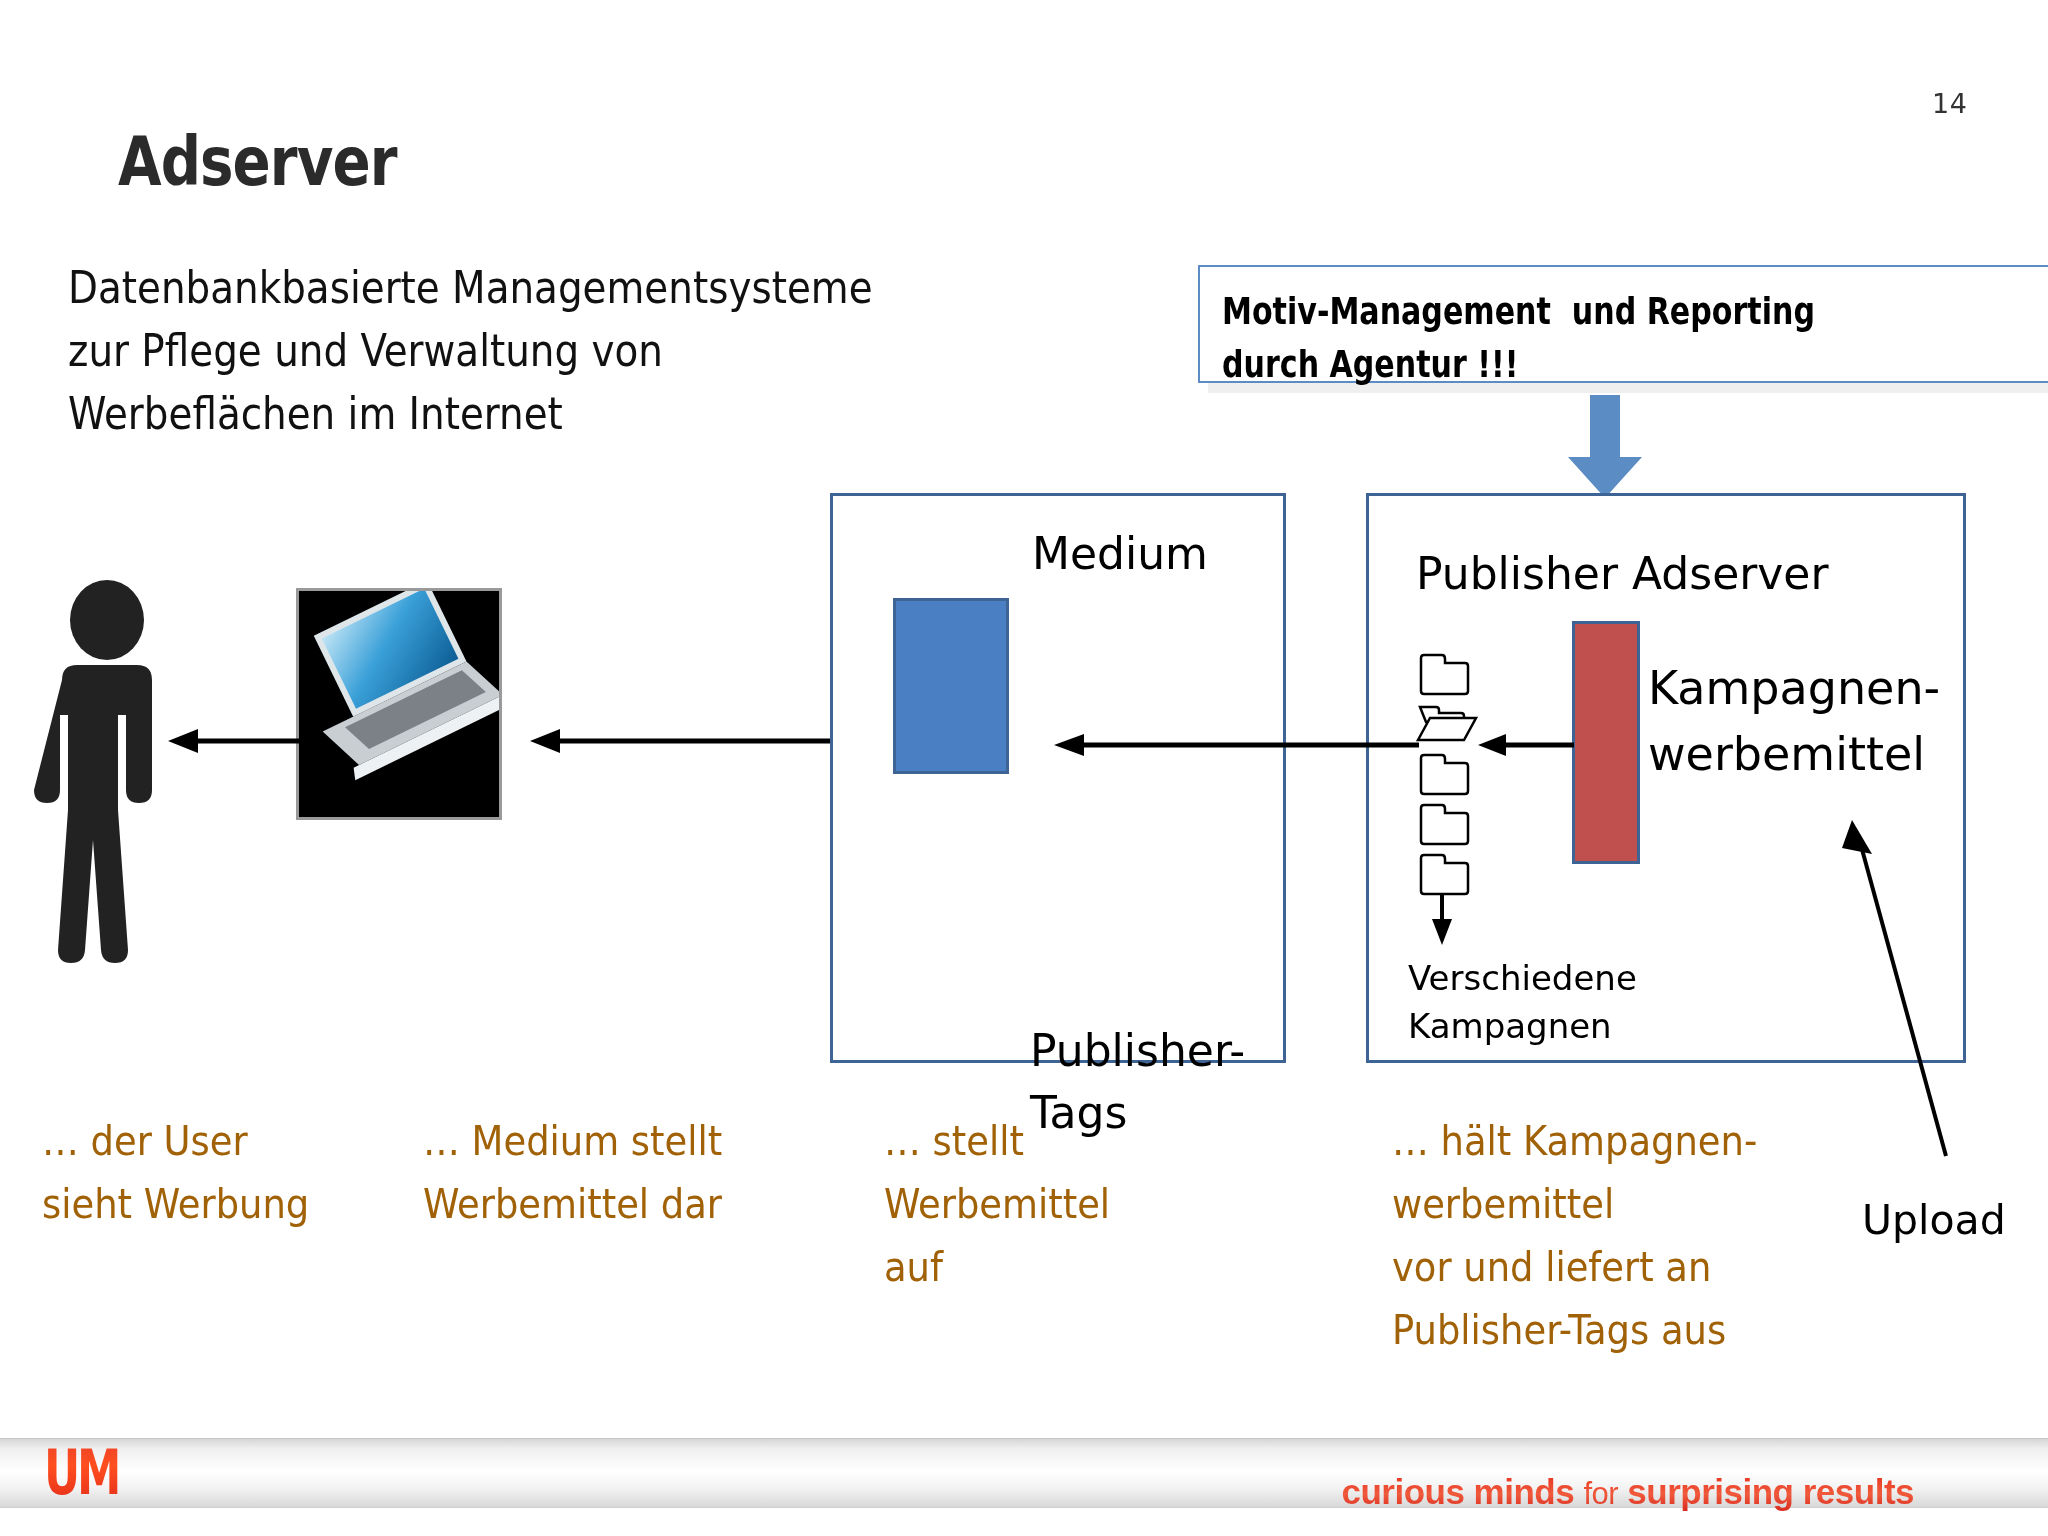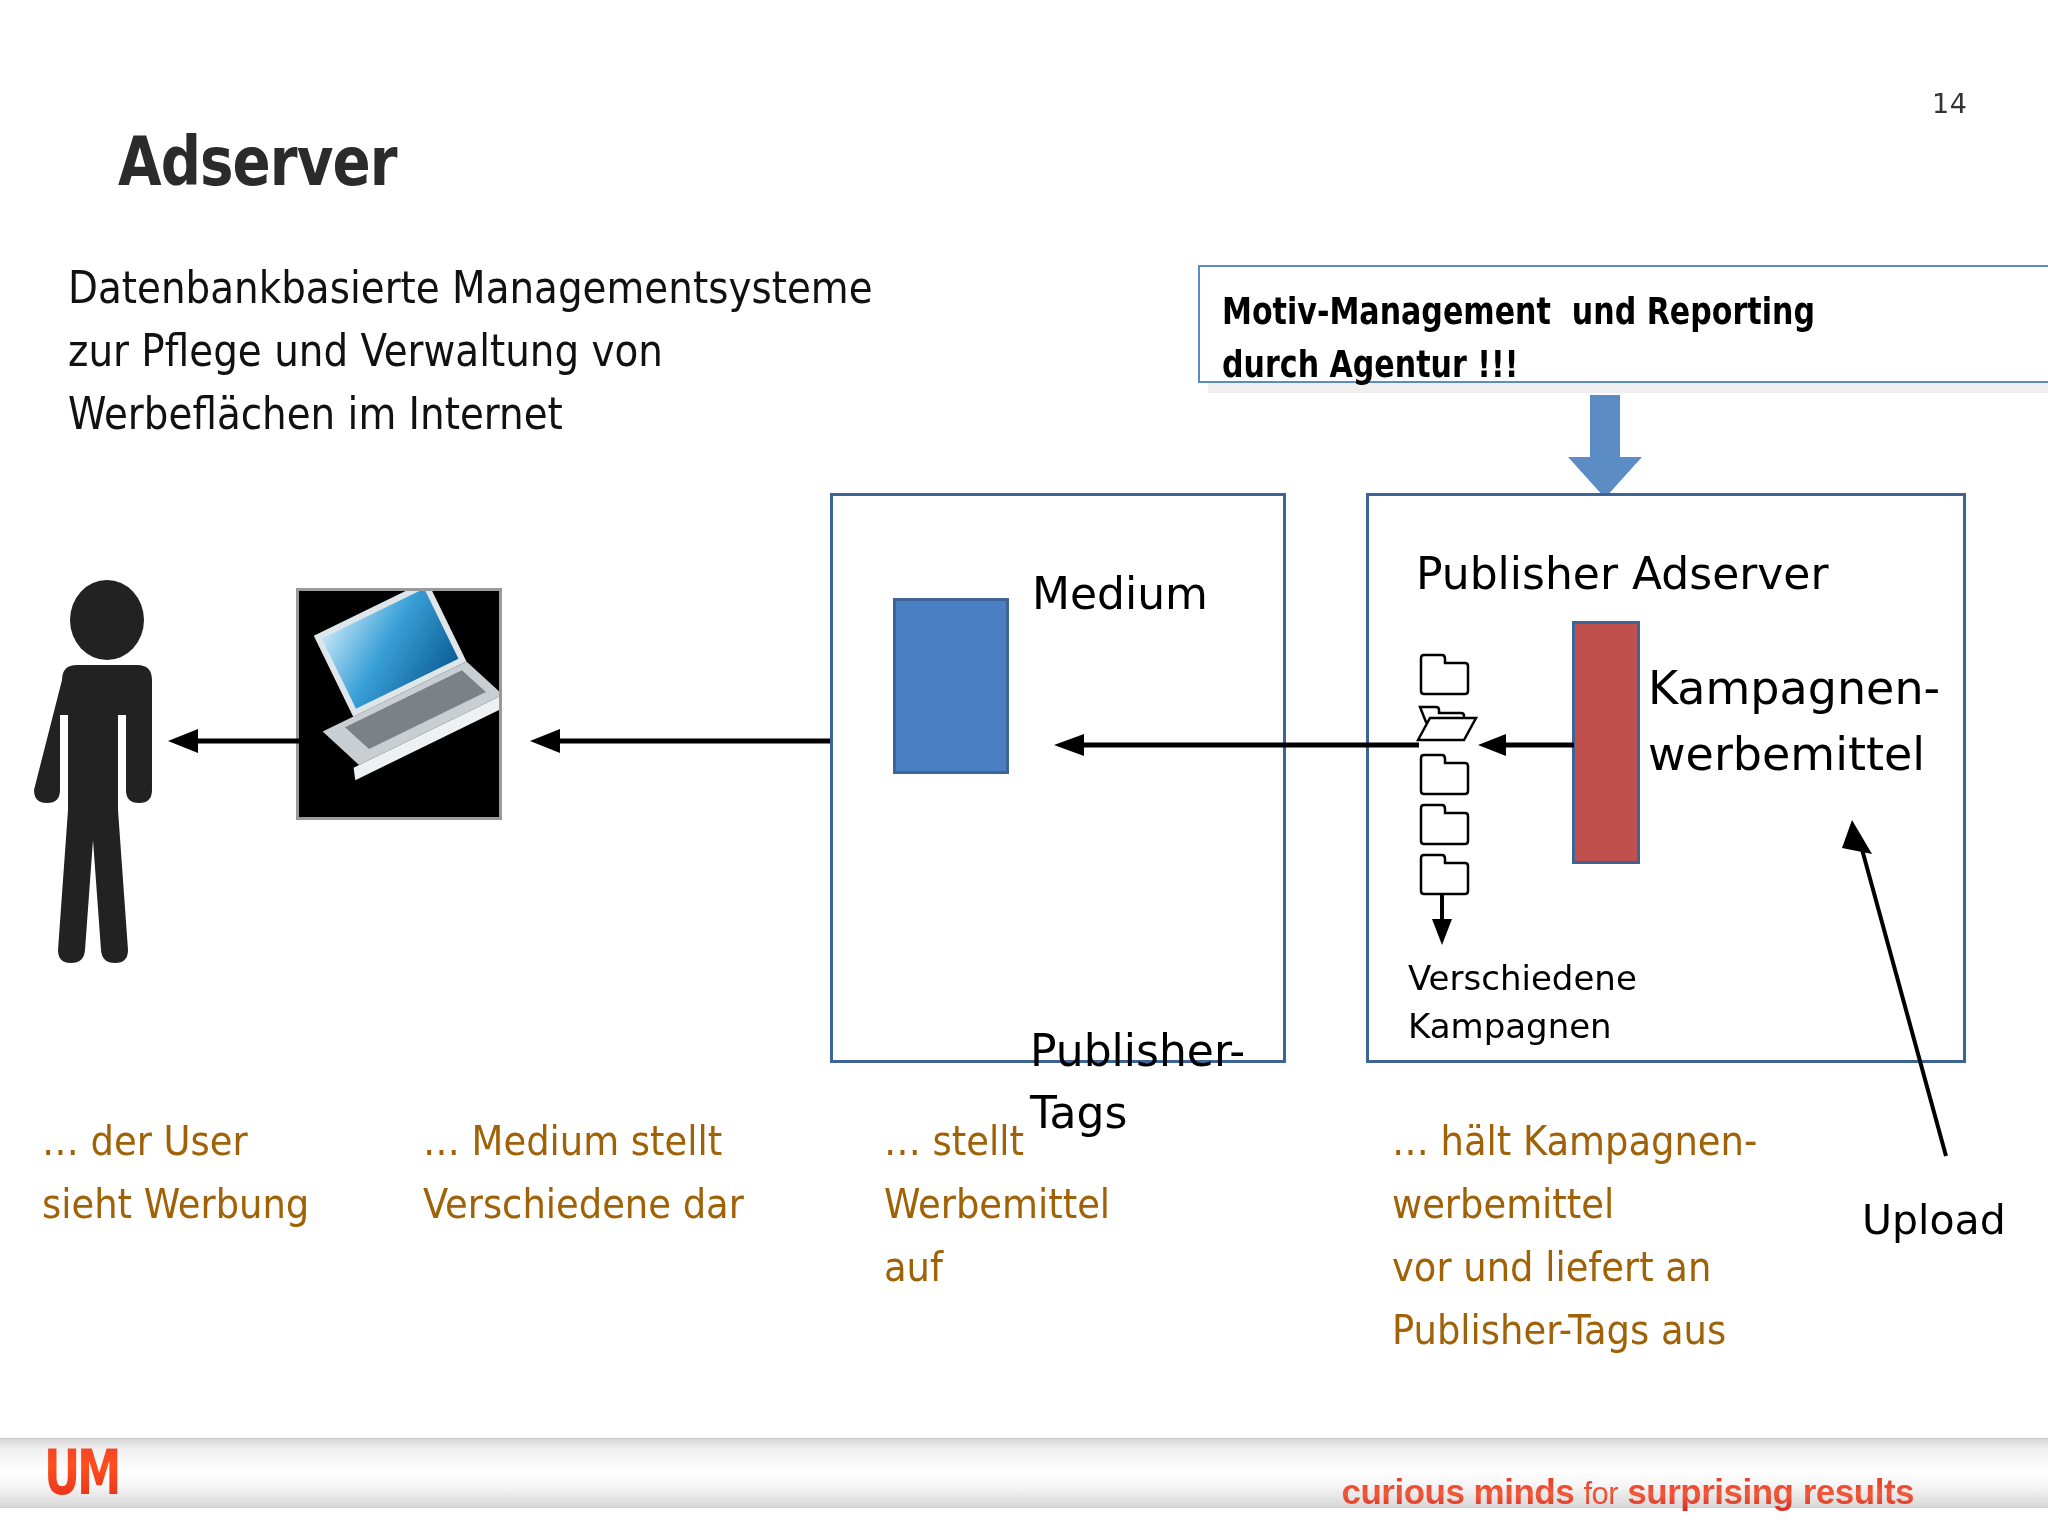--- a/index.html
+++ b/index.html
@@ -36,21 +36,21 @@
   
   .bluearrow{position:absolute;left:1562px;top:395px;width:86px;height:105px;}
 
   
   .box{position:absolute;border:3px solid #3d6494;background:#fff;box-sizing:border-box;}
   .box-medium{left:830px;top:493px;width:456px;height:570px;}
   .box-adserver{left:1366px;top:493px;width:600px;height:570px;}
 
   .box-label{position:absolute;font-size:44px;color:#000;white-space:nowrap;
              font-family:"DejaVu Sans","Liberation Sans",sans-serif;}
-  .lbl-medium{left:1032px;top:528px;margin-top:40px;}
+  .lbl-medium{left:1032px;top:528px;}
   .lbl-adserver{left:1416px;top:548px;}
 
   
   .bar-blue{position:absolute;left:893px;top:598px;width:116px;height:176px;}
   .bar-blue-i{width:116px;height:176px;}
   .bar-red{position:absolute;left:1572px;top:621px;width:68px;height:243px;
            background:#c0504d;border:3px solid #3d6494;box-sizing:border-box;}
 
   .publisher-tags{position:absolute;left:1030px;top:1020px;font-size:44px;
                   line-height:62px;white-space:nowrap;}
@@ -228,21 +228,21 @@
     </svg>
   </div>
   <div class="upload-label">Upload</div>
 
   <div class="cap cap1">
     <div>… der User</div>
     <div>sieht Werbung</div>
   </div>
   <div class="cap cap2">
     <div>… Medium stellt</div>
-    <div>Verschiedene dar</div>
+    <div>Werbemittel dar</div>
   </div>
   <div class="cap cap3">
     <div>… stellt</div>
     <div>Werbemittel</div>
     <div>auf</div>
   </div>
   <div class="cap cap4">
     <div>… hält Kampagnen-</div>
     <div>werbemittel</div>
     <div>vor und liefert an</div>

